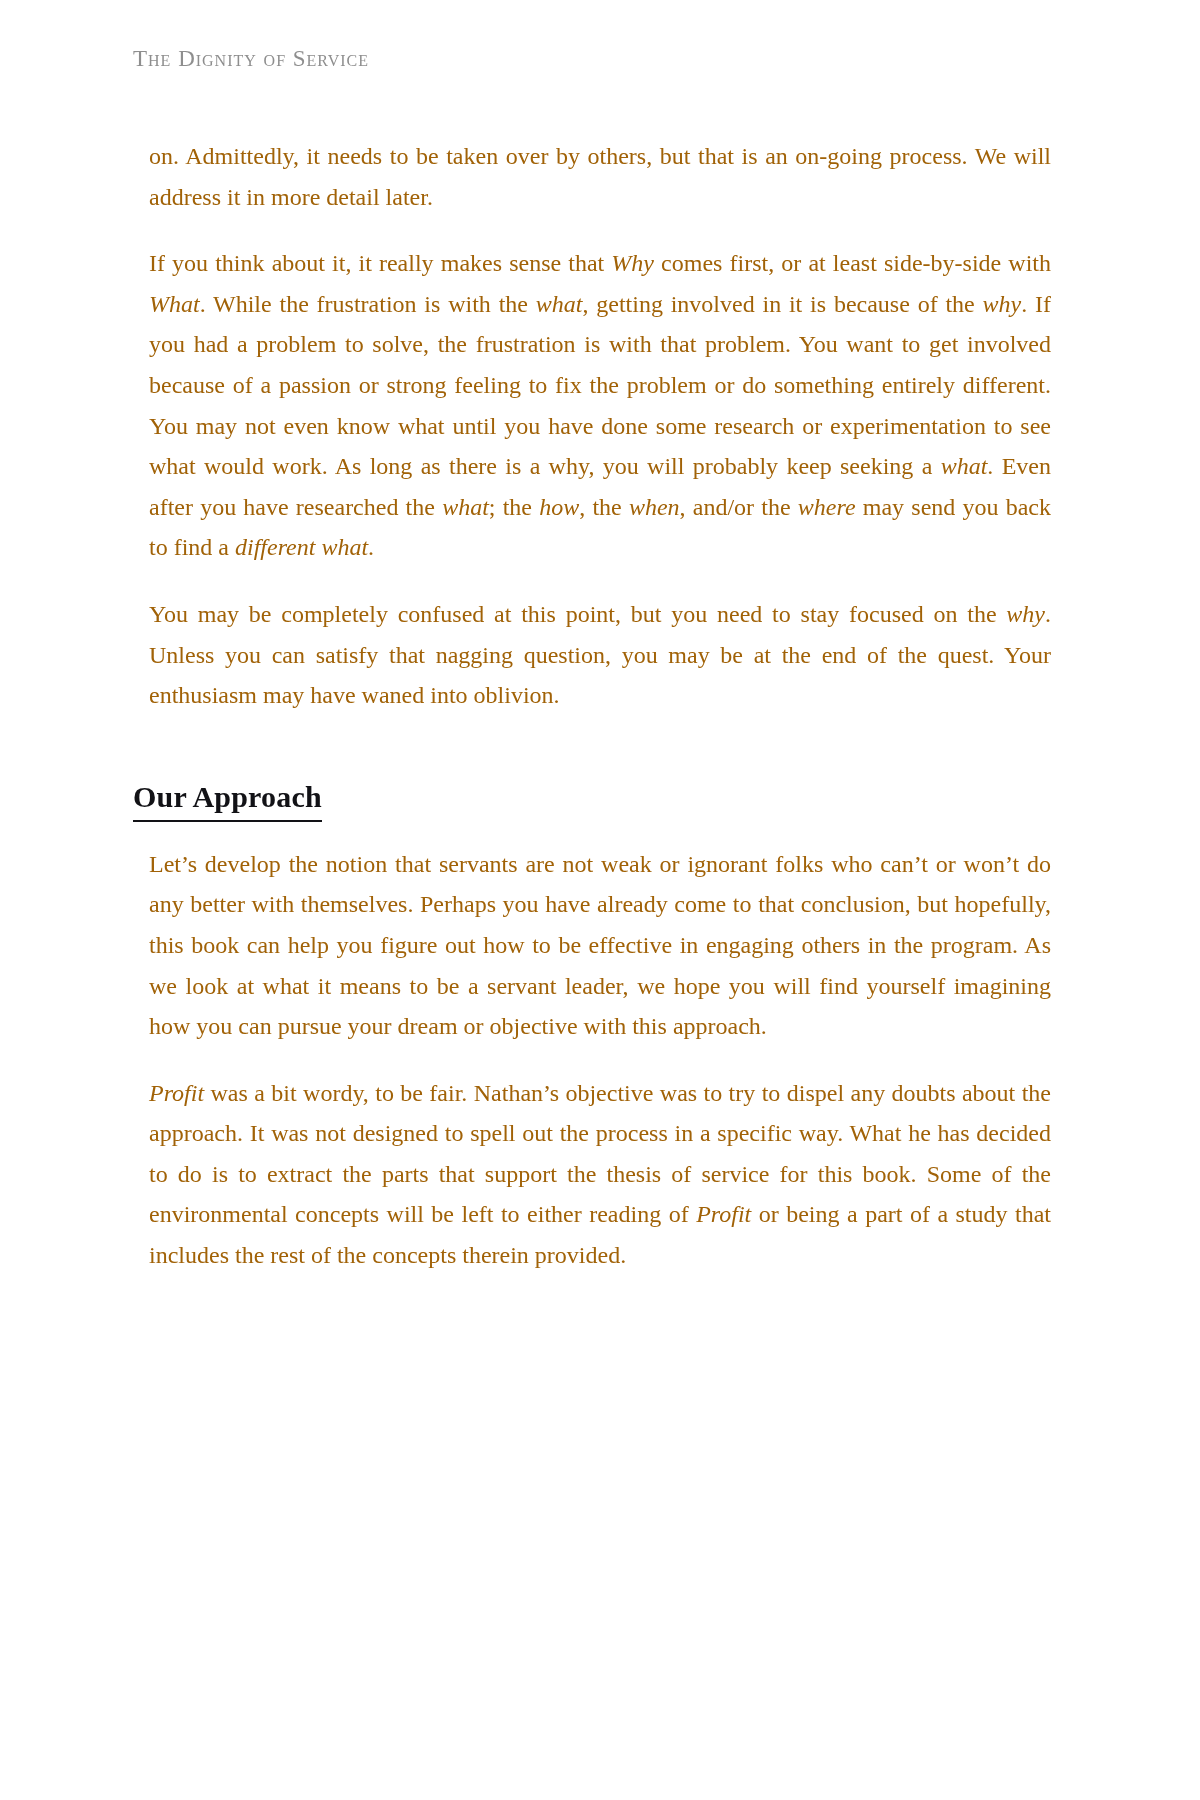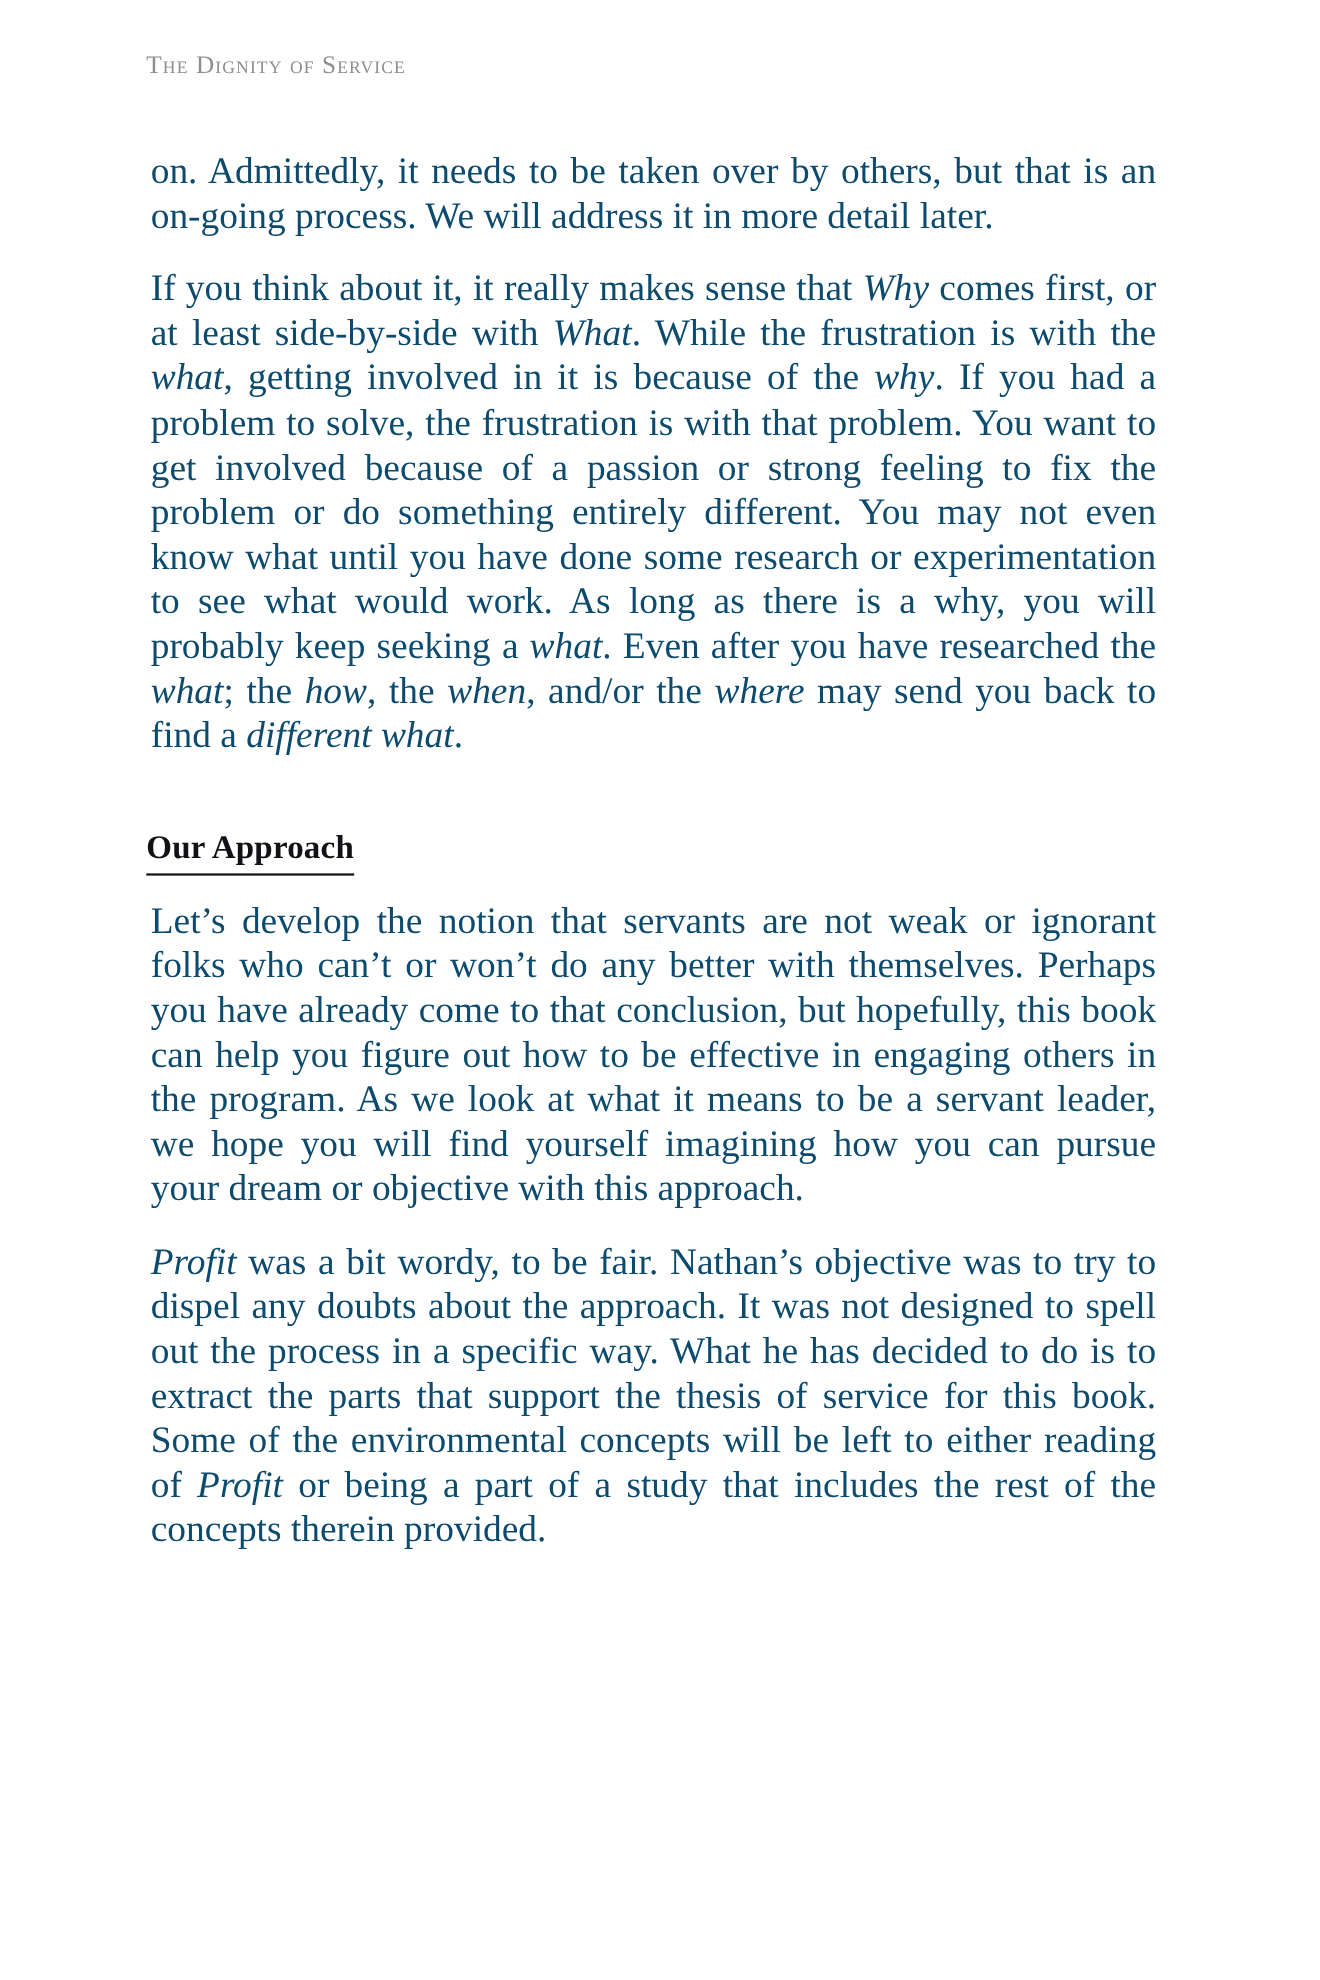--- a/index.html
+++ b/index.html
@@ -35,24 +35,24 @@
 
   
   .textblock {
     position: absolute;
     left: 133px;
     top: 136px;
     width: 918px;
   }
 
   p.body-par {
-    margin: 0 0 26px 4px;
-    font-size: 34px;
+    margin: 0 0 26px 16px;
+    font-size: 24px;
     line-height: 40.6px;
-    color: #0c4a6e;
+    color: #a16207;
     text-align: justify;
     text-justify: inter-word;
     hyphens: manual;
     -webkit-hyphens: manual;
   }
   p.body-par:last-child { margin-bottom: 0; }
 
   p.body-par em { }
 
   
@@ -85,20 +85,21 @@
 <div class="page">
 
   <div class="running-head">The Dignity of Service</div>
 
   <div class="textblock">
 
     <p class="body-par">on. Admittedly, it needs to be taken over by others, but that is an on-going process. We will address it in more detail later.</p>
 
     <p class="body-par">If you think about it, it really makes sense that <em>Why</em> comes first, or at least side-by-side with <em>What</em>. While the frustration is with the <em>what</em>, getting involved in it is because of the <em>why</em>. If you had a problem to solve, the frustration is with that problem. You want to get involved because of a passion or strong feeling to fix the problem or do something entirely different. You may not even know what until you have done some research or experimentation to see what would work. As long as there is a why, you will probably keep seeking a <em>what</em>. Even after you have researched the <em>what</em>; the <em>how</em>, the <em>when</em>, and/or the <em>where</em> may send you back to find a <em>different what</em>.</p>
 
+    <p class="body-par">You may be completely confused at this point, but you need to stay focused on the <em>why</em>. Unless you can satisfy that nagging question, you may be at the end of the quest. Your enthusiasm may have waned into oblivion.</p>
 
     <div class="heading-wrap">
       <h2 class="section-heading">Our Approach</h2>
     </div>
 
     <p class="body-par">Let’s develop the notion that servants are not weak or ignorant folks who can’t or won’t do any better with themselves. Perhaps you have already come to that conclusion, but hopefully, this book can help you figure out how to be effective in engaging others in the program. As we look at what it means to be a servant leader, we hope you will find yourself imagining how you can pursue your dream or objective with this approach.</p>
 
     <p class="body-par"><em>Profit</em> was a bit wordy, to be fair. Nathan’s objective was to try to dispel any doubts about the approach. It was not designed to spell out the process in a specific way. What he has decided to do is to extract the parts that support the thesis of service for this book. Some of the environmental concepts will be left to either reading of <em>Profit</em> or being a part of a study that includes the rest of the concepts therein provided.</p>
 
 

